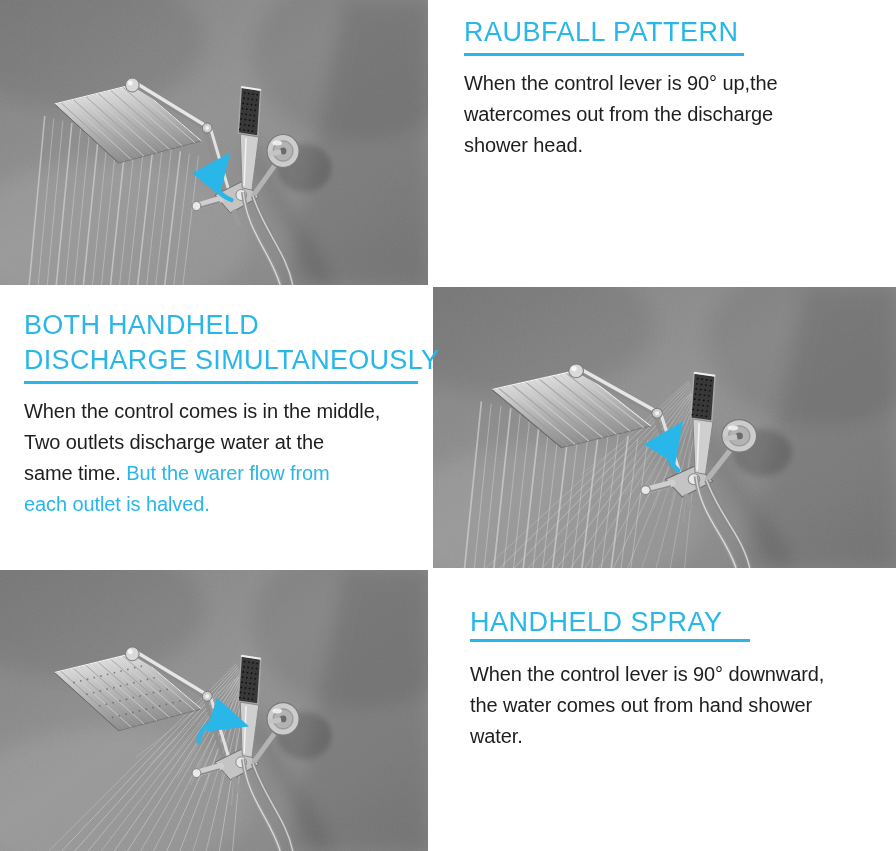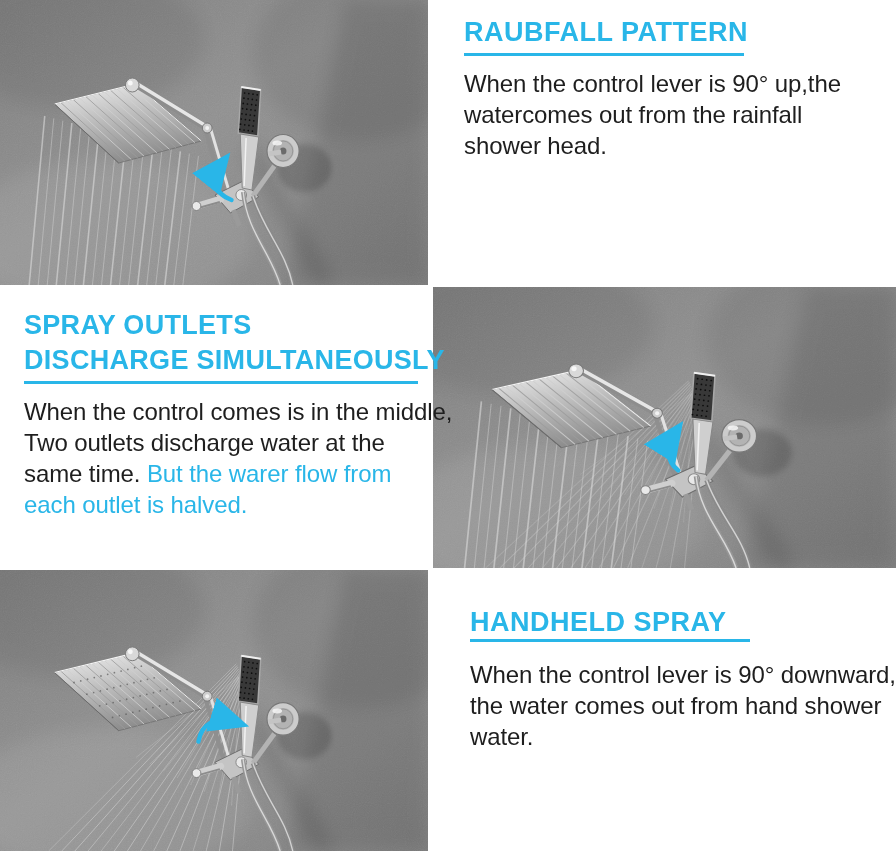--- a/index.html
+++ b/index.html
@@ -11,33 +11,33 @@
   .photo{position:absolute; overflow:hidden; background:#8c8c8c;}
   .photo svg{display:block; width:100%; height:100%;}
   #photo-rainfall{left:0; top:0; width:428px; height:285px;}
   #photo-both{left:433px; top:287px; width:463px; height:281px;}
   #photo-handheld{left:0; top:570px; width:428px; height:281px;}
   .tb{position:absolute;}
   #tb-rainfall{left:464px; top:16px; width:425px;}
   #tb-both{left:24px; top:308px; width:409px;}
   #tb-handheld{left:470px; top:607px; width:425px;}
   .hd{
-    margin:0; font-size:27px; font-weight:700; line-height:32px;
+    margin:0; font-size:27px; font-weight:400; line-height:32px;
     color:var(--accent); letter-spacing:0.5px; white-space:nowrap;
   }
   #tb-both .hd{line-height:35px; letter-spacing:0.3px;}
   #tb-handheld .hd{line-height:30px;}
   .rule{height:3px; background:var(--accent); margin-top:5px;}
   #tb-rainfall .rule{width:280px;}
   #tb-both .rule{width:394px; margin-top:3px;}
   #tb-handheld .rule{width:280px; margin-top:2px;}
   .bodytxt{margin-top:12px;}
   #tb-handheld .bodytxt{margin-top:17px;}
   .ln{
-    margin:0; font-size:24px; font-weight:500; color:var(--body);
+    margin:0; font-size:20px; font-weight:500; color:var(--body);
     line-height:31px; white-space:nowrap; letter-spacing:-0.1px;
   }
   .acc{color:var(--accent);}
 </style>
 </head>
 <body>
 
 <div class="canvas">
 
   <div class="photo" id="photo-rainfall">
@@ -513,27 +513,27 @@
         <path d="M 260,196 C 272,232 294,252 301,285" stroke="#d2d2d2" stroke-width="1.4" fill="none"></path>
         <path d="M 204,174 C 207,156 222,148 241,154" stroke="#29b6e8" stroke-width="4.5" fill="none" stroke-linecap="round" marker-end="url(#p2ah)"></path>
       </svg>
     </div>
 
   <div class="tb" id="tb-rainfall">
     <h2 class="hd">RAUBFALL PATTERN</h2>
     <div class="rule"></div>
     <div class="bodytxt">
       <p class="ln">When the control lever is 90° up,the</p>
-      <p class="ln">watercomes out from the rainfall</p>
+      <p class="ln">watercomes out from the discharge</p>
       <p class="ln">shower head.</p>
     </div>
   </div>
 
   <div class="tb" id="tb-both">
-    <h2 class="hd">SPRAY OUTLETS</h2>
+    <h2 class="hd">BOTH HANDHELD</h2>
     <h2 class="hd">DISCHARGE SIMULTANEOUSLY</h2>
     <div class="rule"></div>
     <div class="bodytxt">
       <p class="ln">When the control comes is in the middle,</p>
       <p class="ln">Two outlets discharge water at the</p>
       <p class="ln"><span>same time. </span><span class="acc">But the warer flow from</span></p>
       <p class="ln acc">each outlet is halved.</p>
     </div>
   </div>
 

